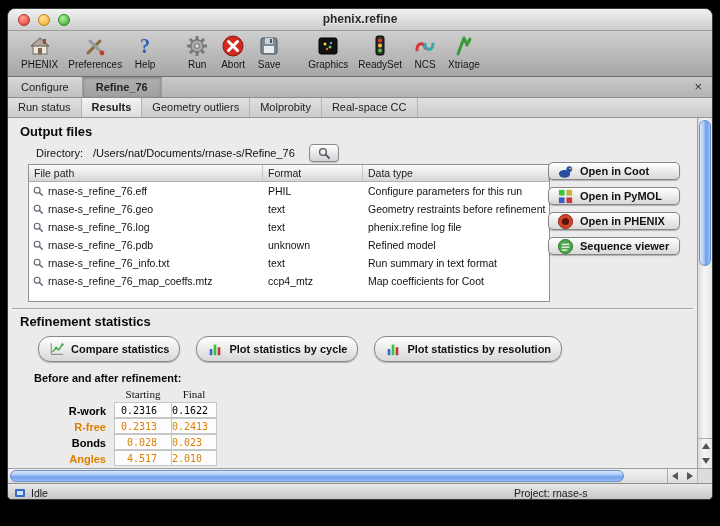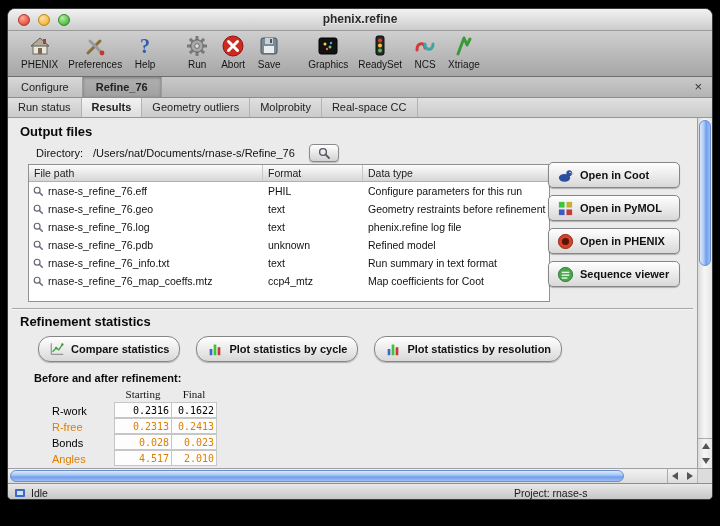--- a/index.html
+++ b/index.html
@@ -46,33 +46,33 @@
   .dir-value { margin-left:10px; }
   .search-btn { margin-left:14px; width:30px; height:18px; border:1px solid #8a8a8a; border-radius:4px;
     background:linear-gradient(#ffffff,#d2d2d2); display:flex; align-items:center; justify-content:center; box-shadow:0 1px 1px rgba(0,0,0,.2); }
   .files-table { position:absolute; left:20px; top:46px; width:522px; height:138px; background:#fff; border:1px solid #919191; font-size:10.5px; }
   .ft-header { display:grid; grid-template-columns:234px 100px 1fr; background:linear-gradient(#fcfcfc,#d6d6d6); border-bottom:1px solid #b0b0b0; height:17px; }
   .ft-header > div { padding:1px 5px; border-right:1px solid #c7c7c7; color:#222; line-height:14px; white-space:nowrap; overflow:hidden; }
   .ft-row { display:grid; grid-template-columns:234px 100px 1fr; height:18px; line-height:18px; color:#111; }
   .ft-cell { padding:0 5px; white-space:nowrap; overflow:hidden; }
   .ft-file { display:flex; align-items:center; gap:4px; padding-left:3px; white-space:nowrap; overflow:hidden; }
   .side-buttons { position:absolute; left:540px; top:44px; width:132px; display:flex; flex-direction:column; gap:7px; }
-  .side-btn { height:26px; border:1px solid #868686; border-radius:5px; background:linear-gradient(#ffffff,#d8d8d8);
+  .side-btn { height:18px; border:1px solid #868686; border-radius:5px; background:linear-gradient(#ffffff,#d8d8d8);
     display:flex; align-items:center; gap:6px; padding:0 8px; font-size:11px; font-weight:bold; color:#111; box-shadow:0 1px 1px rgba(0,0,0,.25); }
   .hdivider { position:absolute; top:190px; left:4px; right:4px; border-top:1px solid #a6a6a6; border-bottom:1px solid #f7f7f7; }
   .heading2 { position:absolute; top:196px; left:12px; font-size:13px; font-weight:bold; color:#0a0a0a; }
   .stats-buttons { position:absolute; top:218px; left:30px; display:flex; gap:16px; }
   .stat-btn { height:26px; border:1px solid #868686; border-radius:12px; background:linear-gradient(#ffffff,#d8d8d8);
     display:inline-flex; align-items:center; gap:6px; padding:0 10px; font-size:11px; font-weight:bold; color:#111; box-shadow:0 1px 1px rgba(0,0,0,.25); }
   .subheading { position:absolute; top:254px; left:26px; font-size:11px; font-weight:bold; color:#0a0a0a; }
   .stats-table { position:absolute; top:270px; left:44px; font-size:11px; }
   .st-row { display:flex; }
-  .st-label { width:62px; padding-right:8px; font-weight:normal; line-height:16px; font-size:11px; }
+  .st-label { width:62px; text-align:right; padding-right:8px; font-weight:bold; line-height:16px; font-size:11px; }
   .st-cell { width:58px; height:16px; line-height:14px; border:1px solid #c6c6c6; background:#fdfdfd;
-    font-family:"DejaVu Sans Mono", monospace; font-size:10px; text-align:right; padding:1px 2px 0 0; margin-top:-1px; }
+    font-family:"DejaVu Sans Mono", monospace; font-size:10px; text-align:right; padding:1px 14px 0 0; margin-top:-1px; }
   .st-cell.final { width:46px; margin-left:-1px; }
   .st-head { height:15px; font-size:11px; color:#111; }
   .st-head .st-cell { border:none; background:transparent; text-align:center; font-family:Liberation Serif, serif; font-size:11px; padding:0; }
   
   .vscroll { width:15px; height:350px; background:linear-gradient(90deg,#dadada,#f6f6f6 45%,#e6e6e6); border-left:1px solid #9f9f9f; position:relative; }
   .v-thumb { position:absolute; left:1px; top:2px; width:12px; height:146px; border-radius:6px; border:1px solid #6a8fd0;
     background:linear-gradient(90deg,#dce9fc,#a9c7f6 40%,#6f9fec 60%,#9cbef3); }
   .v-arrows { position:absolute; bottom:0; left:0; width:15px; height:30px; border-top:1px solid #ababab; display:flex; flex-direction:column; }
   .v-arrows span, .h-arrows span { flex:1; display:flex; align-items:center; justify-content:center; }
   .hscroll-row { height:15px; display:flex; }

